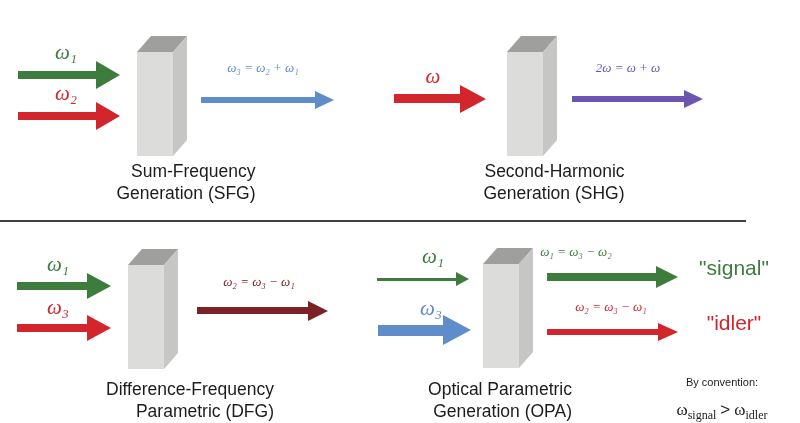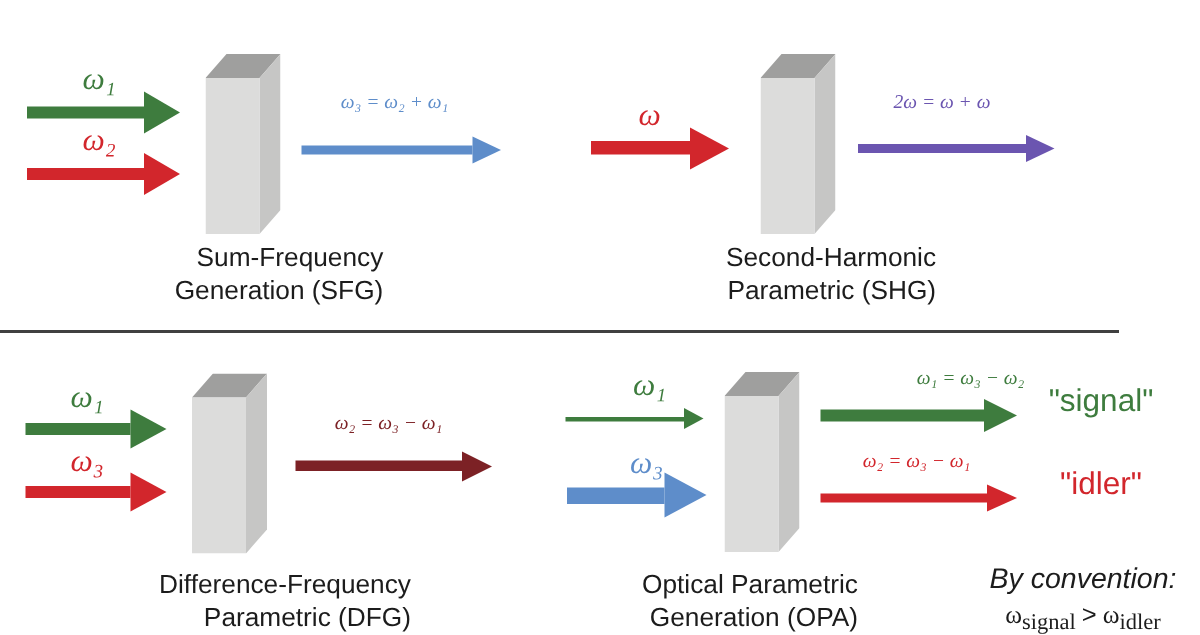--- a/index.html
+++ b/index.html
@@ -18,25 +18,25 @@
   .greek{position:absolute;font-family:"Liberation Serif","DejaVu Serif",serif;
          font-style:italic;white-space:nowrap;transform:translateX(-50%);}
   .lbl-lg{font-size:21px;}
   .lbl-eq{font-size:13px;}
   .c-green{color:var(--green);} .c-red{color:var(--red);} .c-blue{color:var(--blue);}
   .c-purple{color:var(--purple);} .c-darkred{color:var(--dark-red);}
   
   .title{position:absolute;transform:translateX(-50%);text-align:right;
          white-space:pre-line;font-size:17.5px;line-height:21.5px;color:var(--text);}
   .quoted{position:absolute;transform:translateX(-50%);font-size:21px;white-space:nowrap;}
-  .conv-head{position:absolute;transform:translateX(-50%);font-size:19px;font-style:italic;
+  .conv-head{position:absolute;transform:translateX(-50%);font-size:11px;
              color:var(--text);white-space:nowrap;}
   .conv-eq{position:absolute;transform:translateX(-50%);font-size:17px;white-space:nowrap;
            font-family:"Liberation Serif","DejaVu Serif",serif;color:var(--text);}
-  .conv-eq sub{font-size:15px;}
+  .conv-eq sub{font-size:12px;}
   .conv-eq .gt{padding:0 4px;font-family:"Liberation Sans",sans-serif;}
   .divider{position:absolute;background:var(--divider);}
   .crystal{position:absolute;}
 </style>
 </head>
 <body>
 
 <div class="canvas">
 
   <div>
@@ -81,21 +81,21 @@
       <polygon points="0,16 36,16 36,120 0,120" style="fill:var(--crystal-front);"></polygon>
     </svg>
 
     <span class="greek lbl-eq c-purple" style="left:628px;top:44px;">2ω = ω + ω</span>
     <div class="arrow" style="left:572px;top:74px;width:131px;height:18px;">
       <div class="shaft" style="height:6px;background:var(--purple);"></div>
       <div class="head" style="border-left:19px solid var(--purple);border-top:9px solid transparent;border-bottom:9px solid transparent;"></div>
     </div>
 
     <div class="title" style="left:554px;top:145px;">Second-Harmonic
-Parametric (SHG)</div>
+Generation (SHG)</div>
   </div>
 
   <div class="divider" style="left:0;top:204px;width:746px;height:2px;"></div>
 
   <div>
     <span class="greek lbl-lg c-green" style="left:58px;top:236px;">ω₁</span>
     <div class="arrow" style="left:17px;top:256px;width:94px;height:27px;">
       <div class="shaft" style="height:8px;background:var(--green);"></div>
       <div class="head" style="border-left:24px solid var(--green);border-top:13px solid transparent;border-bottom:13px solid transparent;"></div>
     </div>
@@ -134,21 +134,21 @@
       <div class="shaft" style="height:11px;background:var(--blue);"></div>
       <div class="head" style="border-left:28px solid var(--blue);border-top:15px solid transparent;border-bottom:15px solid transparent;"></div>
     </div>
 
     <svg class="crystal" style="left:483px;top:232px;" width="50" height="120" viewBox="0 0 50 120">
       <polygon points="0,16 14,0 50,0 36,16" style="fill:var(--crystal-top);"></polygon>
       <polygon points="36,16 50,0 50,104 36,120" style="fill:var(--crystal-side);"></polygon>
       <polygon points="0,16 36,16 36,120 0,120" style="fill:var(--crystal-front);"></polygon>
     </svg>
 
-    <span class="greek lbl-eq c-green" style="left:647px;top:228px;">ω₁ = ω₃ − ω₂</span>
+    <span class="greek lbl-eq c-green" style="left:576px;top:228px;">ω₁ = ω₃ − ω₂</span>
     <div class="arrow" style="left:547px;top:250px;width:131px;height:22px;">
       <div class="shaft" style="height:8px;background:var(--green);"></div>
       <div class="head" style="border-left:22px solid var(--green);border-top:11px solid transparent;border-bottom:11px solid transparent;"></div>
     </div>
     <span class="quoted c-green" style="left:734px;top:240px;">"signal"</span>
 
     <span class="greek lbl-eq c-red" style="left:611px;top:283px;">ω₂ = ω₃ − ω₁</span>
     <div class="arrow" style="left:547px;top:307px;width:131px;height:18px;">
       <div class="shaft" style="height:6px;background:var(--red);"></div>
       <div class="head" style="border-left:20px solid var(--red);border-top:9px solid transparent;border-bottom:9px solid transparent;"></div>

